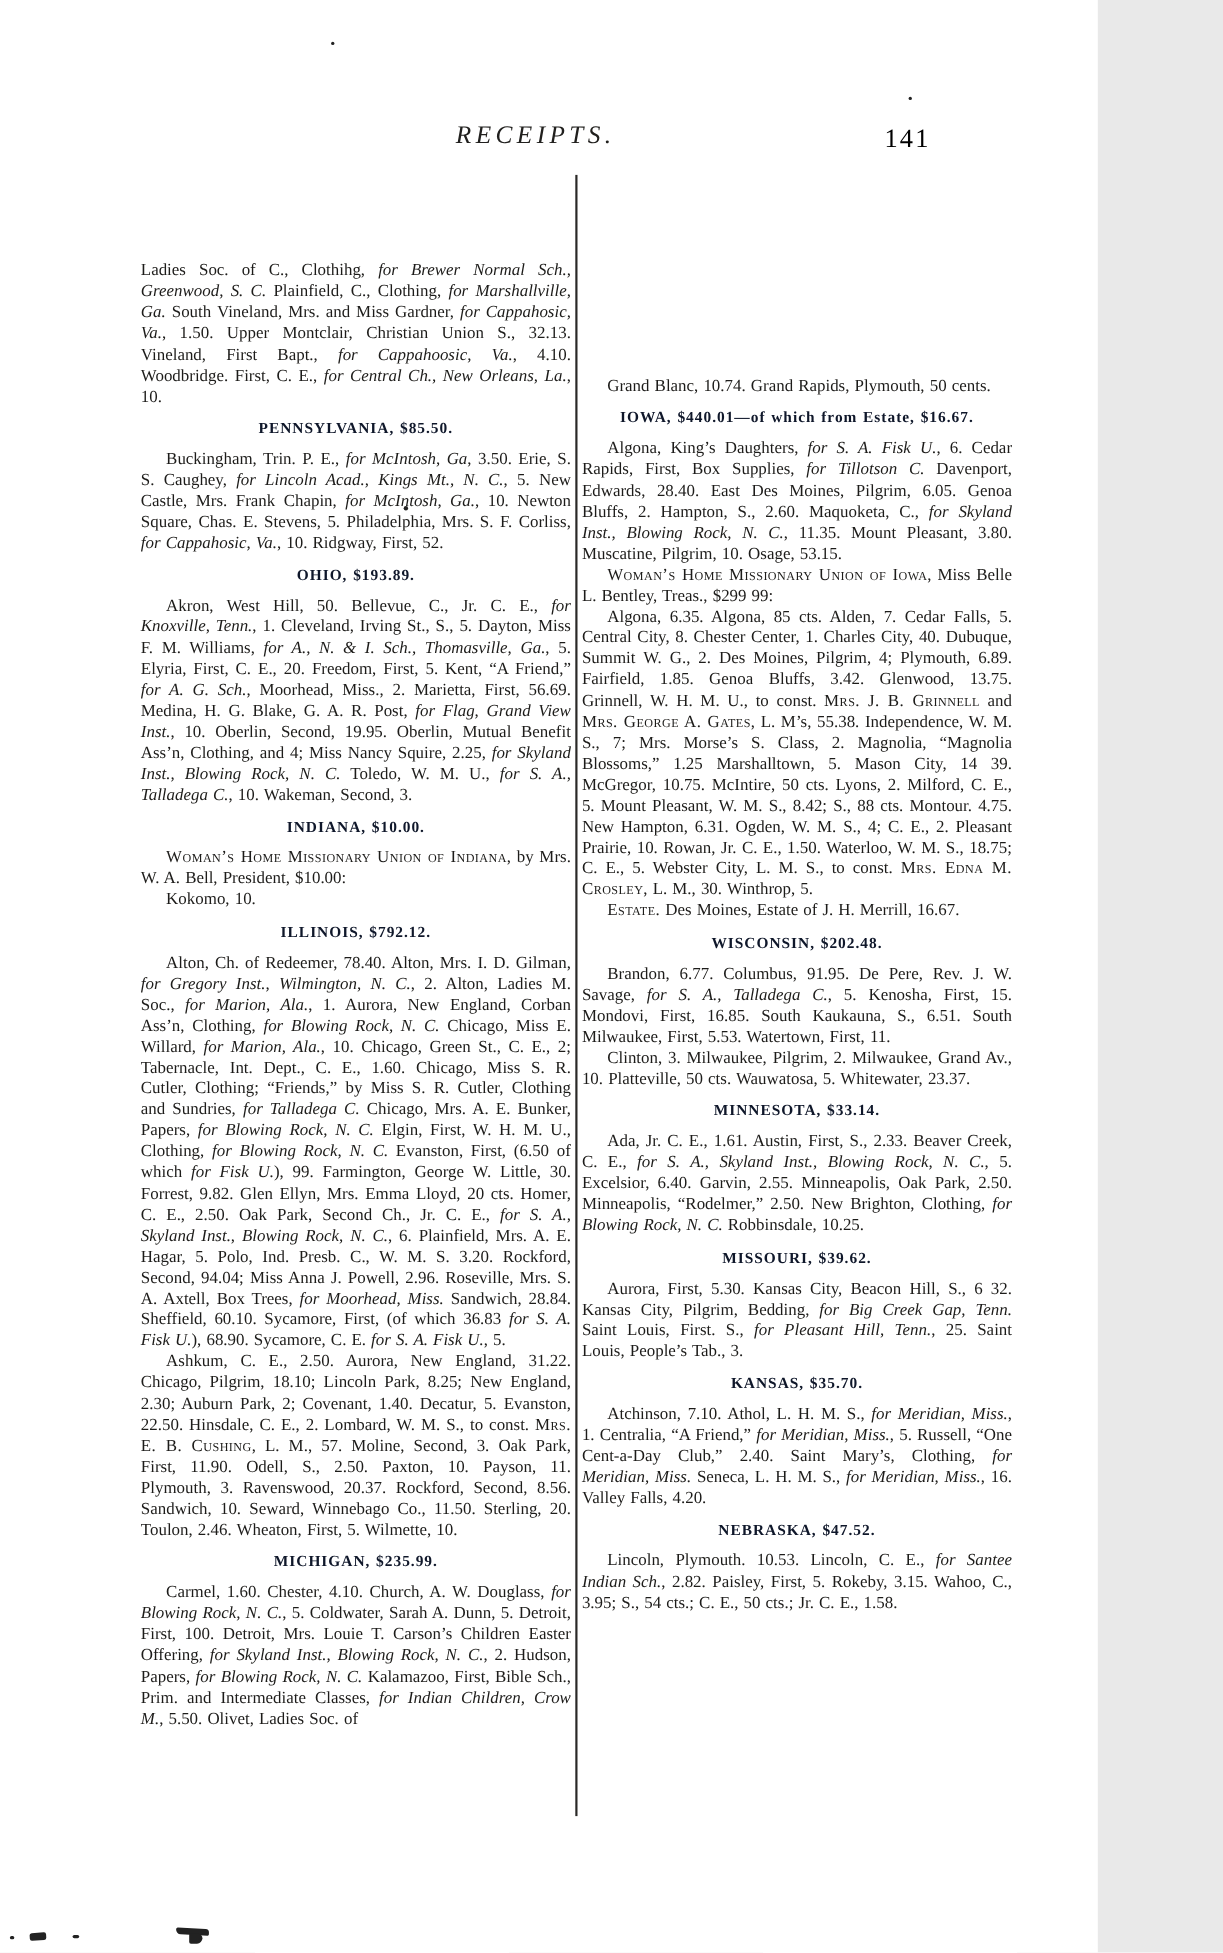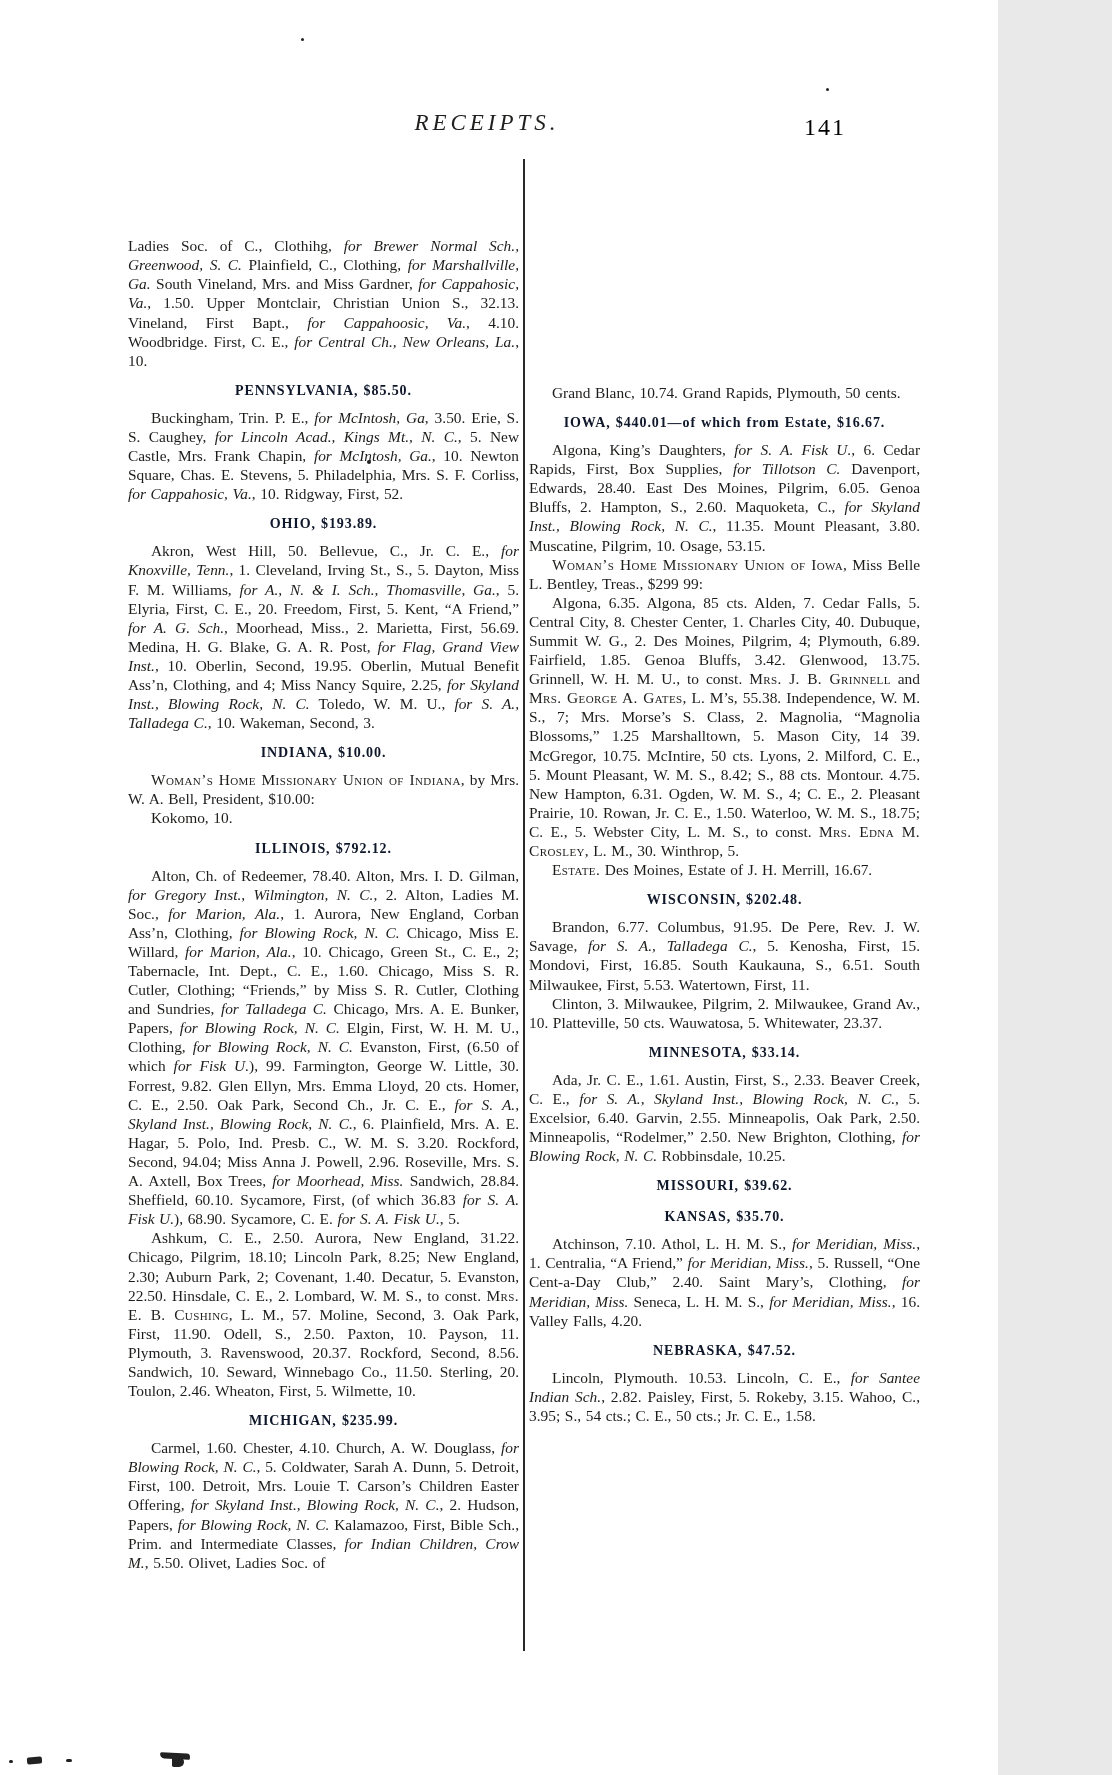--- a/index.html
+++ b/index.html
@@ -61,20 +61,21 @@
         <p class="indent">Algona, King’s Daughters, <i>for S. A. Fisk U.</i>, 6. Cedar Rapids, First, Box Supplies, <i>for Tillotson C.</i> Davenport, Edwards, 28.40. East Des Moines, Pilgrim, 6.05. Genoa Bluffs, 2. Hampton, S., 2.60. Maquoketa, C., <i>for Skyland Inst., Blowing Rock, N. C.</i>, 11.35. Mount Pleasant, 3.80. Muscatine, Pilgrim, 10. Osage, 53.15.</p>
         <p class="indent"><span class="sc">Woman’s Home Missionary Union of Iowa</span>, Miss Belle L. Bentley, Treas., $299 99:</p>
         <p class="indent">Algona, 6.35. Algona, 85 cts. Alden, 7. Cedar Falls, 5. Central City, 8. Chester Center, 1. Charles City, 40. Dubuque, Summit W. G., 2. Des Moines, Pilgrim, 4; Plymouth, 6.89. Fairfield, 1.85. Genoa Bluffs, 3.42. Glenwood, 13.75. Grinnell, W. H. M. U., to const. <span class="sc">Mrs. J. B. Grinnell</span> and <span class="sc">Mrs. George A. Gates</span>, L. M’s, 55.38. Independence, W. M. S., 7; Mrs. Morse’s S. Class, 2. Magnolia, “Magnolia Blossoms,” 1.25 Marshalltown, 5. Mason City, 14 39. McGregor, 10.75. McIntire, 50 cts. Lyons, 2. Milford, C. E., 5. Mount Pleasant, W. M. S., 8.42; S., 88 cts. Montour. 4.75. New Hampton, 6.31. Ogden, W. M. S., 4; C. E., 2. Pleasant Prairie, 10. Rowan, Jr. C. E., 1.50. Waterloo, W. M. S., 18.75; C. E., 5. Webster City, L. M. S., to const. <span class="sc">Mrs. Edna M. Crosley</span>, L. M., 30. Winthrop, 5.</p>
         <p class="indent"><span class="sc">Estate.</span> Des Moines, Estate of J. H. Merrill, 16.67.</p>
         <h2>WISCONSIN, $202.48.</h2>
         <p class="indent">Brandon, 6.77. Columbus, 91.95. De Pere, Rev. J. W. Savage, <i>for S. A., Talladega C.</i>, 5. Kenosha, First, 15. Mondovi, First, 16.85. South Kaukauna, S., 6.51. South Milwaukee, First, 5.53. Watertown, First, 11.</p>
         <p class="indent">Clinton, 3. Milwaukee, Pilgrim, 2. Milwaukee, Grand Av., 10. Platteville, 50 cts. Wauwatosa, 5. Whitewater, 23.37.</p>
         <h2>MINNESOTA, $33.14.</h2>
         <p class="indent">Ada, Jr. C. E., 1.61. Austin, First, S., 2.33. Beaver Creek, C. E., <i>for S. A., Skyland Inst., Blowing Rock, N. C.</i>, 5. Excelsior, 6.40. Garvin, 2.55. Minneapolis, Oak Park, 2.50. Minneapolis, “Rodelmer,” 2.50. New Brighton, Clothing, <i>for Blowing Rock, N. C.</i> Robbinsdale, 10.25.</p>
         <h2>MISSOURI, $39.62.</h2>
+        <p class="indent">Aurora, First, 5.30. Kansas City, Beacon Hill, S., 6 32. Kansas City, Pilgrim, Bedding, <i>for Big Creek Gap, Tenn.</i> Saint Louis, First. S., <i>for Pleasant Hill, Tenn.</i>, 25. Saint Louis, People’s Tab., 3.</p>
         <h2>KANSAS, $35.70.</h2>
         <p class="indent">Atchinson, 7.10. Athol, L. H. M. S., <i>for Meridian, Miss.</i>, 1. Centralia, “A Friend,” <i>for Meridian, Miss.</i>, 5. Russell, “One Cent-a-Day Club,” 2.40. Saint Mary’s, Clothing, <i>for Meridian, Miss.</i> Seneca, L. H. M. S., <i>for Meridian, Miss.</i>, 16. Valley Falls, 4.20.</p>
         <h2>NEBRASKA, $47.52.</h2>
         <p class="indent">Lincoln, Plymouth. 10.53. Lincoln, C. E., <i>for Santee Indian Sch.</i>, 2.82. Paisley, First, 5. Rokeby, 3.15. Wahoo, C., 3.95; S., 54 cts.; C. E., 50 cts.; Jr. C. E., 1.58.</p>
       </div>
   </div>
 
   <div class="speck" style="left:301px;top:38px;width:3px;height:3px;"></div>
   <div class="speck" style="left:826px;top:88px;width:3px;height:3px;"></div>
   <div class="speck" style="left:367px;top:460px;width:4px;height:4px;"></div>

